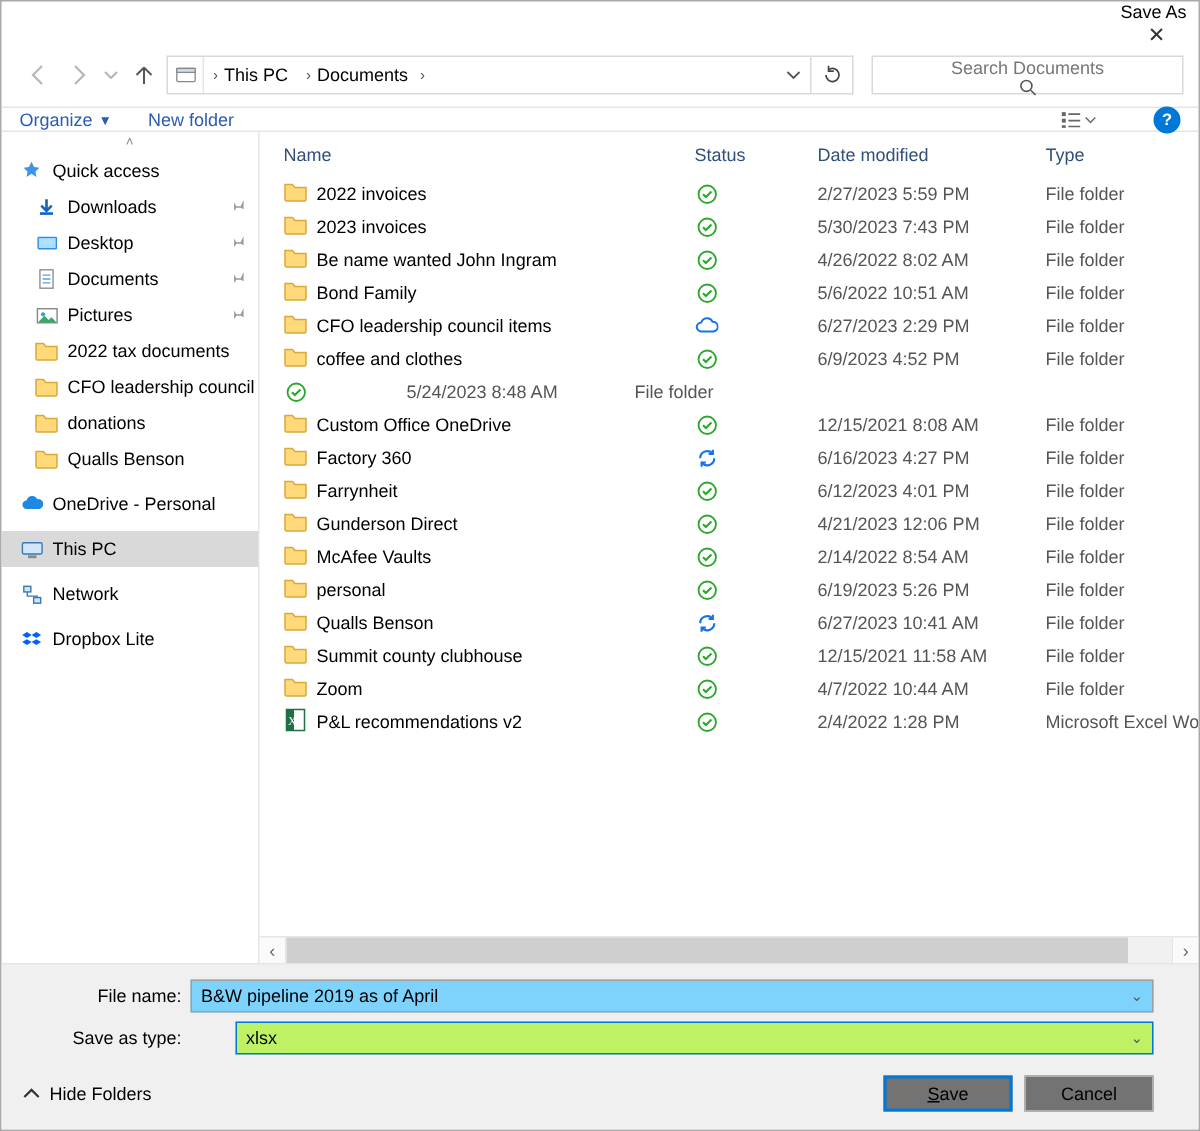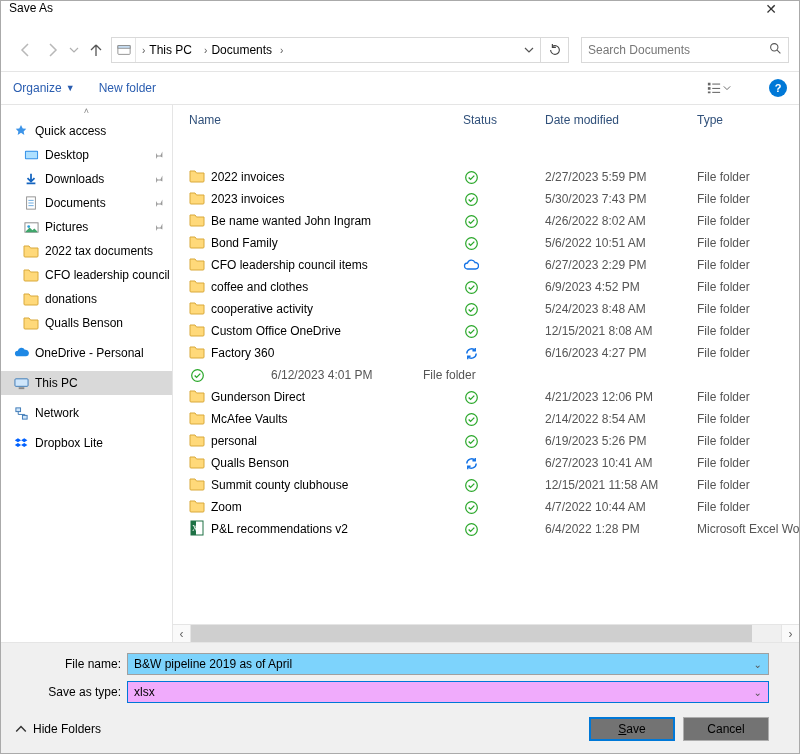--- a/index.html
+++ b/index.html
@@ -19,54 +19,54 @@
   body{
     width:800px;height:754px;
     font-family:"Segoe UI",Tahoma,sans-serif;
     font-size:12px;color:var(--text);
     background:#fff;
     border:1px solid #aaa;
     position:relative;
     display:flex;flex-direction:column;
   }
   
-  .titlebar{display:flex;align-items:flex-start;height:30px;padding:0 8px;}
+  .titlebar{display:flex;align-items:flex-end;height:30px;padding:0 8px;flex-direction:column;}
   .titlebar .title{flex:1;font-size:12px;}
   .titlebar .close{width:40px;text-align:center;font-size:14px;color:#333;cursor:default;}
   
   .navrow{display:flex;align-items:center;gap:4px;padding:6px 10px 8px 14px;}
   .navbtn{width:22px;height:22px;display:flex;align-items:center;justify-content:center;color:#888;}
   .navbtn svg{display:block;}
   .addrwrap{flex:1;display:flex;align-items:center;}
   .addrbox{flex:1;display:flex;align-items:center;border:1px solid var(--border);height:26px;background:#fff;}
   .addrbox .segicon{width:24px;display:flex;align-items:center;justify-content:center;border-right:1px solid var(--border2);height:100%;}
   .addrbox .seg{padding:0 6px;display:flex;align-items:center;gap:4px;height:100%;}
   .addrbox .seg .chev{color:#555;font-size:10px;}
   .addrbox .drop{width:22px;display:flex;align-items:center;justify-content:center;color:#555;border-left:none;}
   .refresh{width:28px;height:26px;display:flex;align-items:center;justify-content:center;border:1px solid var(--border);border-left:none;}
-  .searchbox{width:208px;height:26px;border:1px solid var(--border);display:flex;align-items:center;padding:0 6px;color:#777;margin-left:8px;}
+  .searchbox{width:208px;height:26px;border:1px solid var(--border);display:flex;align-items:center;padding:0 6px;color:#777;margin-left:8px;flex-direction:column;}
   .searchbox .ph{flex:1;}
   .searchbox .sicon{color:#555;}
   
-  .toolbar{display:flex;align-items:center;border-top:1px solid var(--border2);border-bottom:1px solid var(--border2);height:34px;padding:0 12px;gap:24px;}
+  .toolbar{display:flex;align-items:center;border-top:1px solid var(--border2);border-bottom:1px solid var(--border2);height:17px;padding:0 12px;gap:24px;}
   .toolbar .link{color:#2a5db0;display:flex;align-items:center;gap:4px;}
   .toolbar .drop{font-size:9px;color:#2a5db0;}
   .toolbar .spacer{flex:1;}
   .viewbtn{width:32px;height:22px;display:flex;align-items:center;justify-content:center;gap:2px;}
   .helpbtn{width:18px;height:18px;border-radius:50%;background:var(--accent);color:#fff;display:flex;align-items:center;justify-content:center;font-size:11px;font-weight:bold;margin-left:10px;}
   
   .bodysplit{flex:1;display:flex;min-height:0;}
   .side{width:172px;border-right:1px solid var(--border2);padding-top:4px;position:relative;overflow:hidden;}
   .side .grouppad{height:6px;}
   .side .item{display:flex;align-items:center;gap:6px;height:24px;padding-left:22px;padding-right:8px;white-space:nowrap;overflow:hidden;}
   .side .item.top{padding-left:12px;}
   .side .item .pin{margin-left:auto;color:#aaa;font-size:11px;}
   .side .item.selected{background:var(--selhdr);}
   .side .toparrow{position:absolute;left:0;right:0;top:0;height:12px;display:flex;align-items:center;justify-content:center;color:#888;font-size:9px;}
-  .main{flex:1;display:flex;flex-direction:column;min-width:0;gap:31px;}
+  .main{flex:1;display:flex;flex-direction:column;min-width:0;}
   
   .lhdr{display:flex;align-items:center;height:30px;padding-left:16px;color:#30507a;font-size:12px;border-bottom:1px solid transparent;}
   .col{overflow:hidden;white-space:nowrap;}
   .c-name{width:274px;}
   .c-status{width:82px;}
   .c-date{width:152px;}
   .c-type{flex:1;}
   
   .rows{flex:1;overflow:hidden;}
   .row{display:flex;align-items:center;height:22px;padding-left:16px;}
@@ -80,21 +80,21 @@
   .hscroll .arrow{width:18px;height:100%;display:flex;align-items:center;justify-content:center;color:#666;border-right:1px solid var(--border2);}
   .hscroll .arrow.r{border-right:none;border-left:1px solid var(--border2);}
   .hscroll .track{flex:1;background:#f0f0f0;height:100%;position:relative;}
   .hscroll .thumb{position:absolute;left:0;top:0;bottom:0;width:95%;background:#cfcfcf;}
   
   .footer{background:var(--footbg);padding:10px 30px 12px 14px;border-top:1px solid var(--border2);}
   .frow{display:flex;align-items:center;margin-bottom:6px;}
   .frow .lbl{width:112px;text-align:right;padding-right:6px;}
   .frow .combo{flex:1;height:22px;border:1px solid #7a9ccf;background:#7dd3fc;display:flex;align-items:center;padding:0 6px;}
   .frow .combo.file{border:1px solid #a0a0a0;}
-  .frow .combo.type{background:#f0abfc;border:1px solid var(--accent);}
+  .frow .combo.type{background:#bef264;border:1px solid var(--accent);margin-left:30px;}
   .frow .combo .val{flex:1;}
   .frow .combo .dd{color:#555;font-size:10px;}
   .footbtns{display:flex;align-items:center;margin-top:14px;}
   .hidefolders{display:flex;align-items:center;gap:6px;}
   .footbtns .spacer{flex:1;}
   .btn{width:86px;height:24px;border:1px solid #adadad;background:#737373;display:flex;align-items:center;justify-content:center;margin-left:8px;}
   .btn.primary{border:1px solid var(--accent);box-shadow:inset 0 0 0 1px var(--accent);}
   .btn .ul{text-decoration:underline;}
   
   .ic{width:16px;height:16px;display:inline-flex;align-items:center;justify-content:center;}
@@ -206,38 +206,38 @@
       <span class="ic">
           <svg width="14" height="14" viewBox="0 0 16 16">
             <path d="M8 1l2 4 4 .5-3 3 .8 4L8 10l-3.8 2.5.8-4-3-3L6 5z" fill="#3d94e8"></path>
           </svg>
         </span>
       <span>Quick access</span>
     </div>
     <div id="pinned-holder">
         <div class="item">
           <span class="ic">
+            <svg width="14" height="14" viewBox="0 0 16 16">
+              <path d="M8 2v8M4 7l4 4 4-4" fill="none" stroke="#1565c0" stroke-width="2"></path>
+              <rect x="3" y="12" width="10" height="2" fill="#1565c0"></rect>
+            </svg>
+          </span>
+          <span>Downloads</span>
+          <span class="pin"><svg width="11" height="11" viewBox="0 0 16 16">
+              <path d="M9 1l6 6-3 1-3 3 1 4-3-3-5 5 5-5-3-3 4 1 3-3z" fill="#9a9a9a" transform="rotate(45 8 8)"></path>
+            </svg></span>
+        </div>
+        <div class="item">
+          <span class="ic">
             <svg width="15" height="15" viewBox="0 0 16 16">
               <rect x="1" y="3" width="14" height="9" rx="1" fill="#2e8de6"></rect>
               <rect x="2" y="4" width="12" height="7" fill="#aee0ff"></rect>
             </svg>
           </span>
           <span>Desktop</span>
-          <span class="pin"><svg width="11" height="11" viewBox="0 0 16 16">
-              <path d="M9 1l6 6-3 1-3 3 1 4-3-3-5 5 5-5-3-3 4 1 3-3z" fill="#9a9a9a" transform="rotate(45 8 8)"></path>
-            </svg></span>
-        </div>
-        <div class="item">
-          <span class="ic">
-            <svg width="14" height="14" viewBox="0 0 16 16">
-              <path d="M8 2v8M4 7l4 4 4-4" fill="none" stroke="#1565c0" stroke-width="2"></path>
-              <rect x="3" y="12" width="10" height="2" fill="#1565c0"></rect>
-            </svg>
-          </span>
-          <span>Downloads</span>
           <span class="pin"><svg width="11" height="11" viewBox="0 0 16 16">
               <path d="M9 1l6 6-3 1-3 3 1 4-3-3-5 5 5-5-3-3 4 1 3-3z" fill="#9a9a9a" transform="rotate(45 8 8)"></path>
             </svg></span>
         </div>
         <div class="item">
           <span class="ic">
             <svg width="14" height="14" viewBox="0 0 16 16">
               <rect x="3" y="1" width="10" height="14" fill="#fff" stroke="#888"></rect>
               <line x1="5" y1="5" x2="11" y2="5" stroke="#5aa0da"></line>
               <line x1="5" y1="8" x2="11" y2="8" stroke="#5aa0da"></line>
@@ -447,26 +447,20 @@
               <svg width="15" height="15" viewBox="0 0 16 16">
                 <circle cx="8" cy="8" r="6.2" fill="none" stroke="#2ba82b" stroke-width="1.3"></circle>
                 <path d="M5 8l2 2 4-4" fill="none" stroke="#2ba82b" stroke-width="1.5"></path>
               </svg>
             </span>
           </div>
           <div class="col c-date">6/9/2023 4:52 PM</div>
           <div class="col c-type">File folder</div>
         </div>
         <div class="row">
-          <div class="col c-name nm">
-            <span><svg class="foldericon" viewBox="0 0 16 16">
-                <path d="M1 3h5l1.5 2H15v8a1 1 0 0 1-1 1H2a1 1 0 0 1-1-1z" fill="#ffd97a" stroke="#d9a93a"></path>
-              </svg></span>
-            <span>cooperative activity</span>
-          </div>
           <div class="col c-status">
             <span class="statusicon">
               <svg width="15" height="15" viewBox="0 0 16 16">
                 <circle cx="8" cy="8" r="6.2" fill="none" stroke="#2ba82b" stroke-width="1.3"></circle>
                 <path d="M5 8l2 2 4-4" fill="none" stroke="#2ba82b" stroke-width="1.5"></path>
               </svg>
             </span>
           </div>
           <div class="col c-date">5/24/2023 8:48 AM</div>
           <div class="col c-type">File folder</div>
@@ -501,20 +495,26 @@
               <svg width="15" height="15" viewBox="0 0 16 16">
                 <path d="M3 8a5 5 0 0 1 9-3M13 8a5 5 0 0 1-9 3" fill="none" stroke="#1473e6" stroke-width="1.5"></path>
                 <path d="M12 2v3h-3M4 14v-3h3" fill="none" stroke="#1473e6" stroke-width="1.5"></path>
               </svg>
             </span>
           </div>
           <div class="col c-date">6/16/2023 4:27 PM</div>
           <div class="col c-type">File folder</div>
         </div>
         <div class="row">
+          <div class="col c-name nm">
+            <span><svg class="foldericon" viewBox="0 0 16 16">
+                <path d="M1 3h5l1.5 2H15v8a1 1 0 0 1-1 1H2a1 1 0 0 1-1-1z" fill="#ffd97a" stroke="#d9a93a"></path>
+              </svg></span>
+            <span>Farrynheit</span>
+          </div>
           <div class="col c-status">
             <span class="statusicon">
               <svg width="15" height="15" viewBox="0 0 16 16">
                 <circle cx="8" cy="8" r="6.2" fill="none" stroke="#2ba82b" stroke-width="1.3"></circle>
                 <path d="M5 8l2 2 4-4" fill="none" stroke="#2ba82b" stroke-width="1.5"></path>
               </svg>
             </span>
           </div>
           <div class="col c-date">6/12/2023 4:01 PM</div>
           <div class="col c-type">File folder</div>
@@ -637,21 +637,21 @@
             <span>P&amp;L recommendations v2</span>
           </div>
           <div class="col c-status">
             <span class="statusicon">
               <svg width="15" height="15" viewBox="0 0 16 16">
                 <circle cx="8" cy="8" r="6.2" fill="none" stroke="#2ba82b" stroke-width="1.3"></circle>
                 <path d="M5 8l2 2 4-4" fill="none" stroke="#2ba82b" stroke-width="1.5"></path>
               </svg>
             </span>
           </div>
-          <div class="col c-date">6/4/2022 1:28 PM</div>
+          <div class="col c-date">2/4/2022 1:28 PM</div>
           <div class="col c-type">Microsoft Excel Worksheet</div>
         </div>
       </div>
     <div class="hscroll">
       <div class="arrow">‹</div>
       <div class="track">
           <div class="thumb"></div>
         </div>
       <div class="arrow r">›</div>
     </div>

